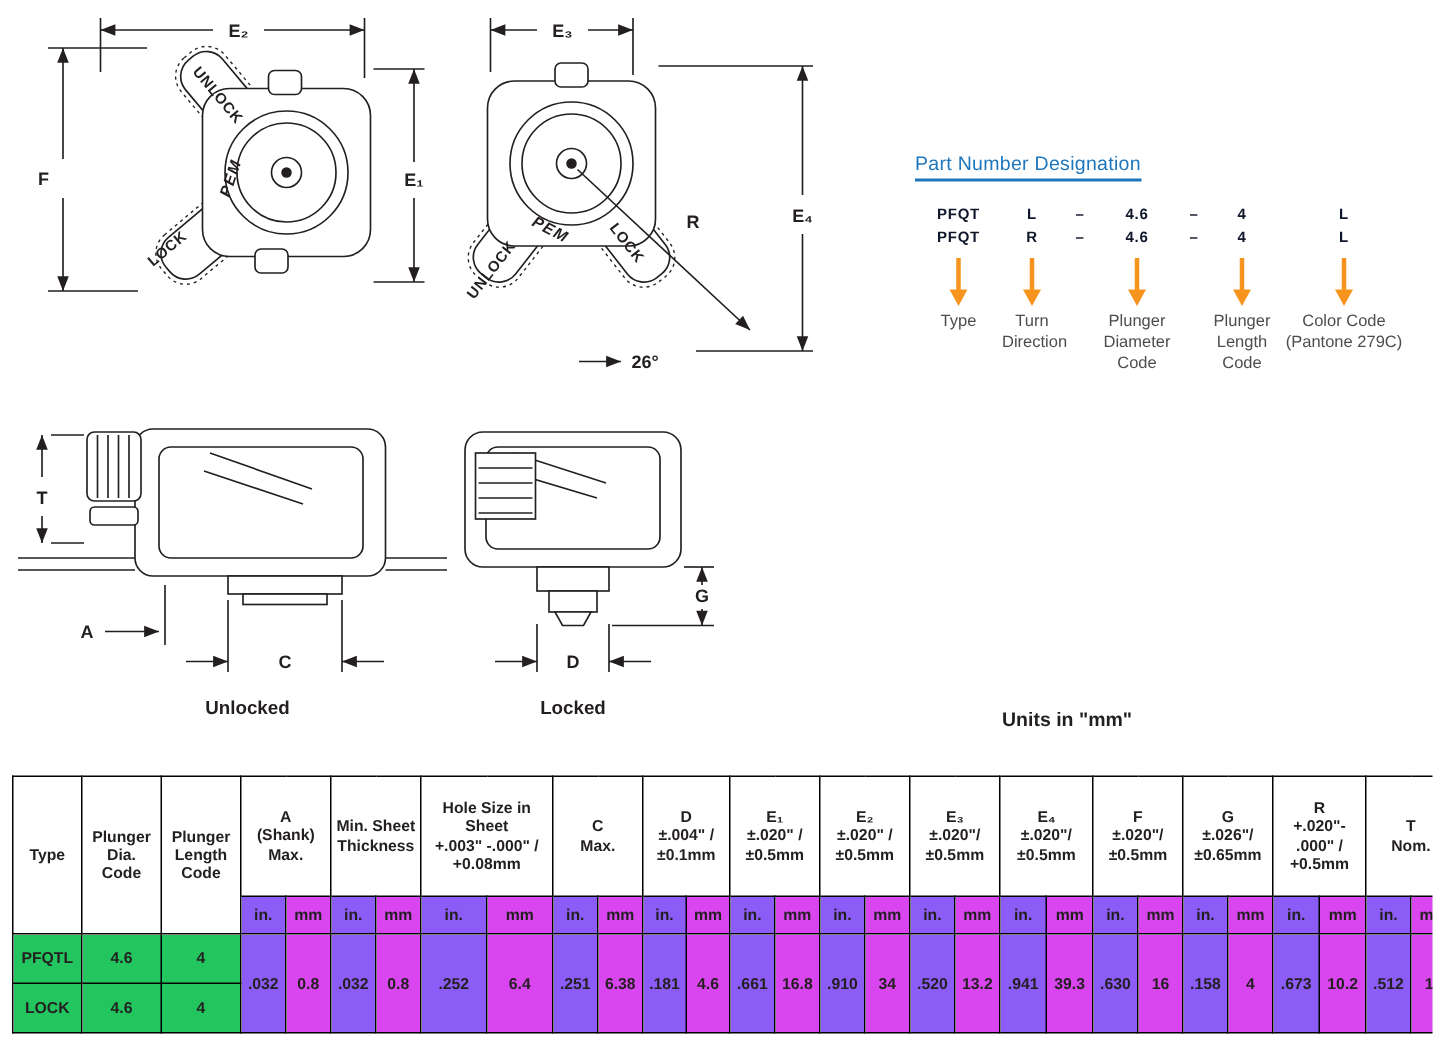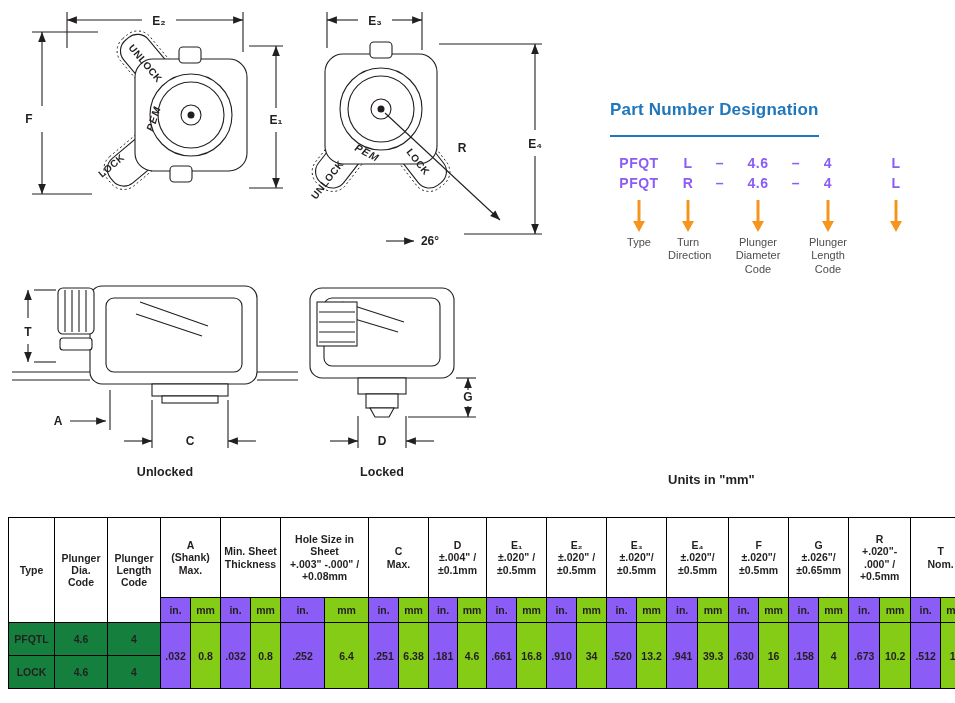--- a/index.html
+++ b/index.html
@@ -10,45 +10,45 @@
   
   #drawings{position:absolute;left:2px;top:2px}
   #drawings .dt{font-size:12px;font-weight:bold;fill:#231f20;text-anchor:middle;
                 stroke:#fff;stroke-width:4px;paint-order:stroke}
   #drawings .kt{font-size:10px;font-weight:bold;fill:#231f20;stroke:none;letter-spacing:.5px}
   #drawings .pem{font-size:10.5px;font-style:italic;letter-spacing:1px}
   #drawings .cap{font-size:12.5px;font-weight:bold;fill:#231f20;stroke:none;text-anchor:middle}
 
   
   .pn{position:absolute;left:610px;top:100px;width:340px}
-  .pn-title{color:#1e76bc;font-size:17px;font-weight:bold;display:inline-block;
-            border-bottom:2px solid #1e76bc;padding-bottom:15px;letter-spacing:.2px}
+  .pn-title{color:#1e76bc;font-size:13px;font-weight:normal;display:inline-block;
+            border-bottom:2px solid #1e76bc;padding-bottom:3px;letter-spacing:.2px}
   .pn-grid{margin-top:16px}
   .pn-row{display:grid;grid-template-columns:58px 40px 24px 52px 24px 40px 96px;
           align-items:start;text-align:center}
-  .pn-code span{color:#8b5cf6;font-weight:bold;font-size:14px;letter-spacing:.5px;line-height:1.45}
+  .pn-code span{color:#0f172a;font-weight:bold;font-size:10px;letter-spacing:.5px;line-height:1.45}
   .arrow-cell{display:flex;justify-content:center;padding-top:6px}
   .callout{font-size:11px;color:#4d4d4f;white-space:pre-line;line-height:1.25;padding-top:4px}
   .pn-desc{margin-top:26px;width:294px;font-size:13px;line-height:1.45;color:#414042}
 
   .units-note{position:absolute;left:668px;top:472px;font-size:13px;font-weight:bold}
 
   
   table.spec{position:absolute;left:8px;top:517px;width:939px;border-collapse:collapse;
              table-layout:fixed;font-size:10.5px}
   .spec th,.spec td{border:1px solid #000;text-align:center;vertical-align:middle;
                     padding:1px 1px;font-weight:bold;overflow:hidden}
   .spec th{white-space:pre-line;background:#fff;line-height:1.15}
   .spec tr.hdr th{height:80px}
   .spec tr.sub th{height:25px}
   .spec tr.r1 td{height:33px}
   .spec tr.r2 td{height:33px}
   .spec .in{background:#8b5cf6}
-  .spec .mm{background:#84cc16}
-  .spec .gray{background:#15803d}
+  .spec .mm{background:#d946ef}
+  .spec .gray{background:#22c55e}
 </style>
 </head>
 <body>
 
 <svg id="drawings" width="560" height="500" viewBox="0 0 560 500">
   <defs>
     <marker id="arr" viewBox="0 0 10 10" refX="9.5" refY="5" markerWidth="10" markerHeight="10" orient="auto-start-reverse">
       <path d="M0.5,1.5 L9.5,5 L0.5,8.5 z" fill="#231f20"></path>
     </marker>
   </defs>
@@ -269,20 +269,22 @@
     <div class="pn-row">
       <div class="callout" style="grid-column:1">Type</div>
       <div class="callout" style="grid-column:2">Turn
 Direction</div>
       <div class="callout" style="grid-column:4">Plunger
 Diameter
 Code</div>
       <div class="callout" style="grid-column:6">Plunger
 Length
 Code</div>
+      <div class="callout" style="grid-column:7">Color Code
+(Pantone 279C)</div>
     </div>
   </div>
 
 </div>
 
 <div class="units-note">Units in "mm"</div>
 
 <table class="spec">
   <colgroup>
     <col style="width:46px">

